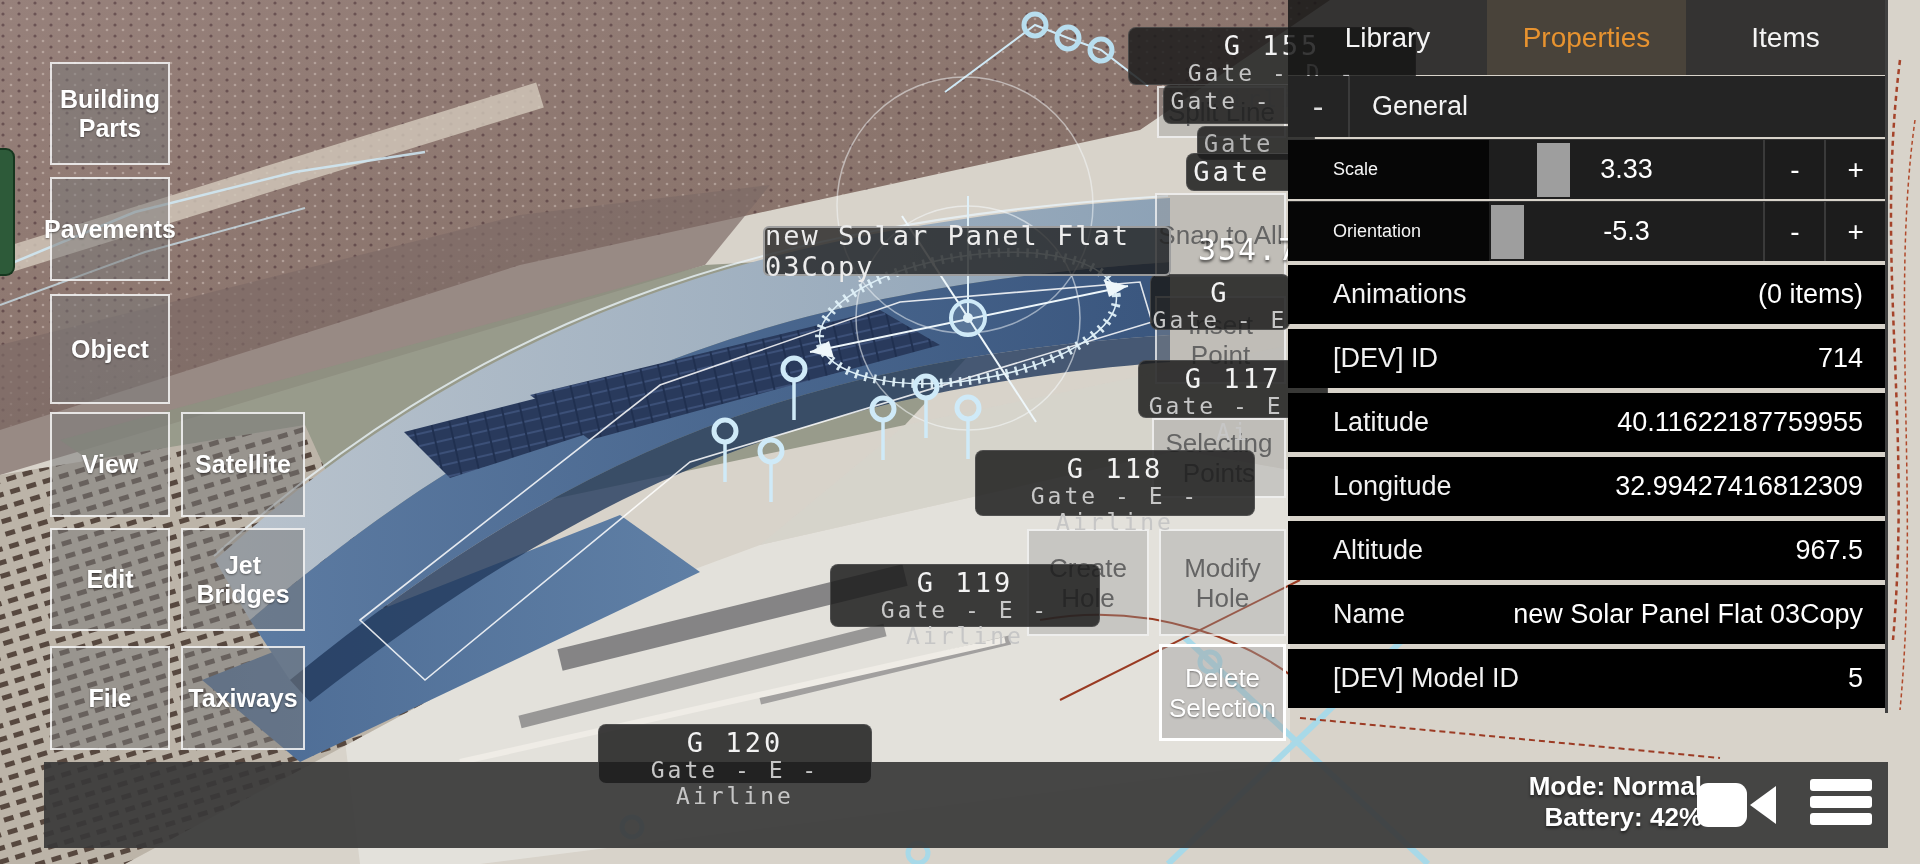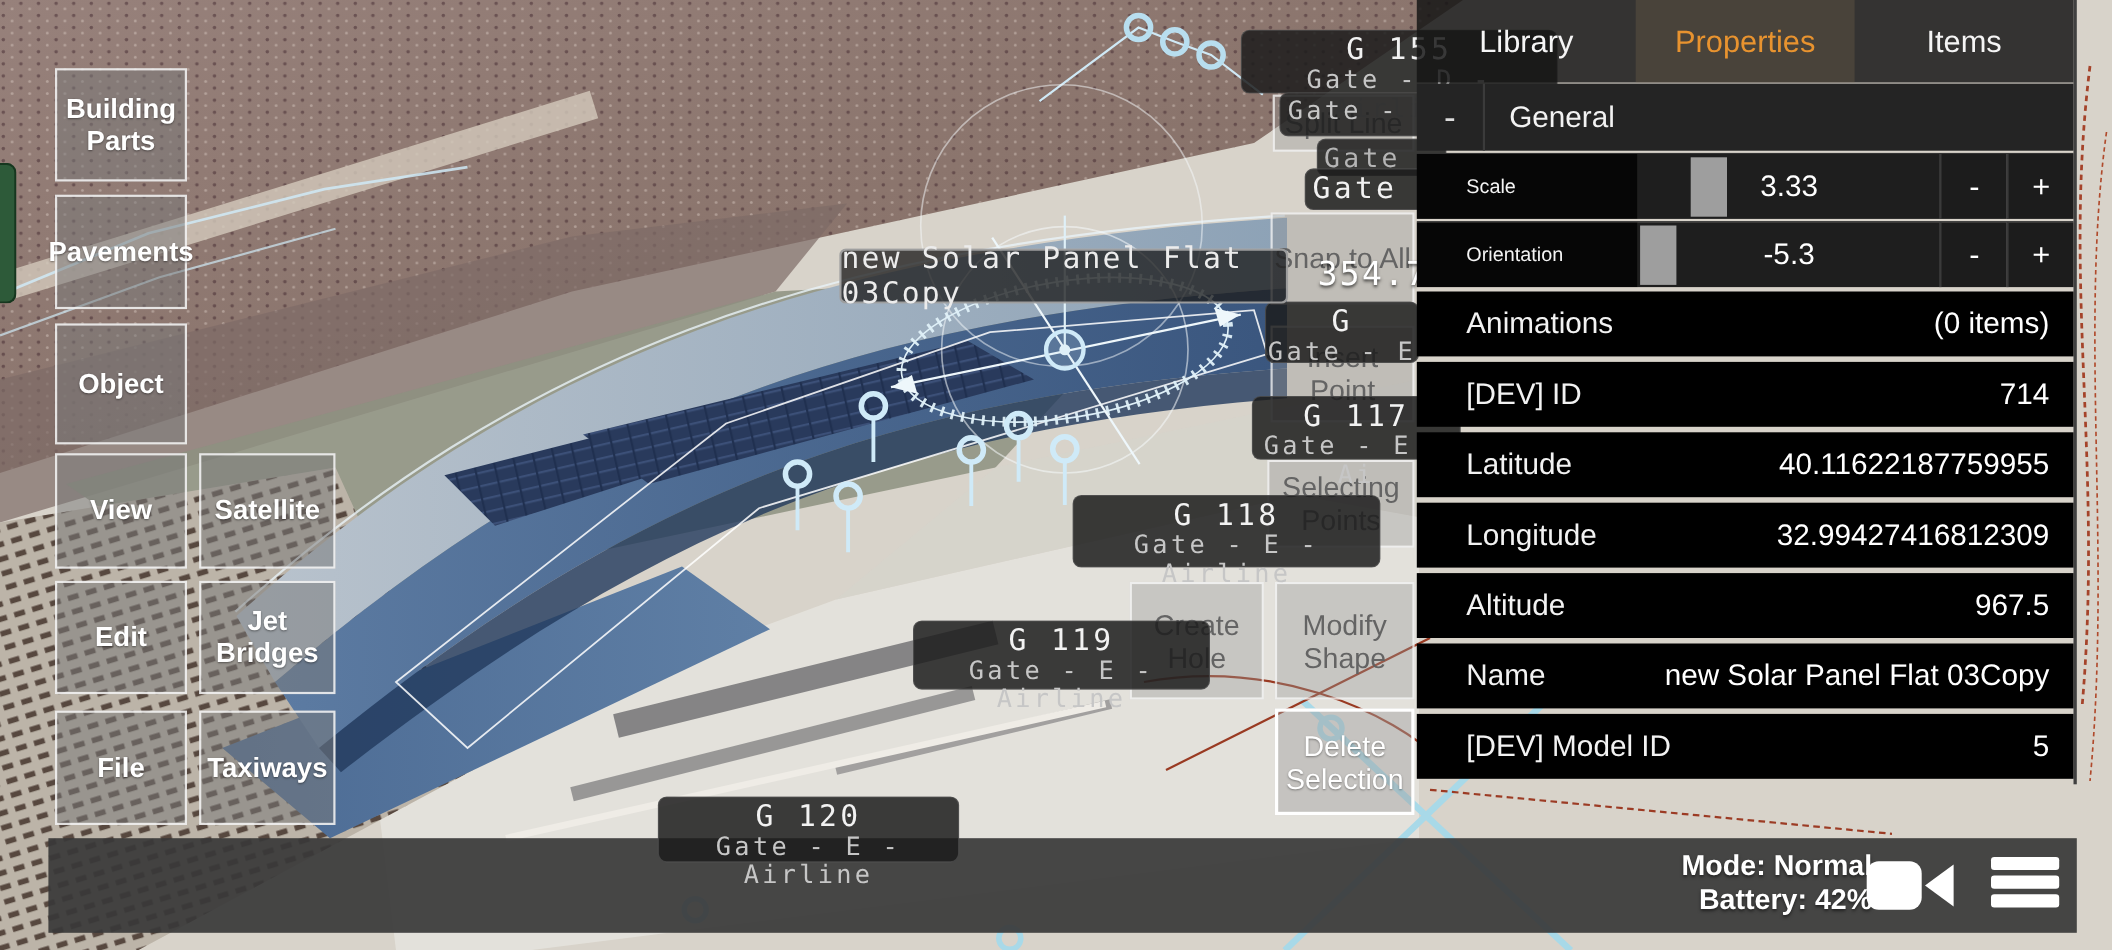--- a/index.html
+++ b/index.html
@@ -245,21 +245,21 @@
   <div class="sb-btn sb-ed">Edit</div>
   <div class="sb-btn sb-jb">Jet Bridges</div>
   <div class="sb-btn sb-fl">File</div>
   <div class="sb-btn sb-tx">Taxiways</div>
 
   <div class="tool off t-split">Split Line</div>
   <div class="tool off t-snap">Snap to All</div>
   <div class="tool off t-insert">Insert Point</div>
   <div class="tool off t-select">Selecting Points</div>
   <div class="tool off t-hole">Create Hole</div>
-  <div class="tool off t-modify">Modify Shape</div>
+  <div class="tool off t-modify">Modify Hole</div>
   <div class="tool on t-delete">Delete Selection</div>
 
   <div class="gate g109">
     <div class="l1">G 155</div>
     <div class="l2">Gate - D - Airline</div>
   </div>
   <div class="gate gd2">
     <div class="l2">Gate - D</div>
   </div>
   <div class="gate g3">

